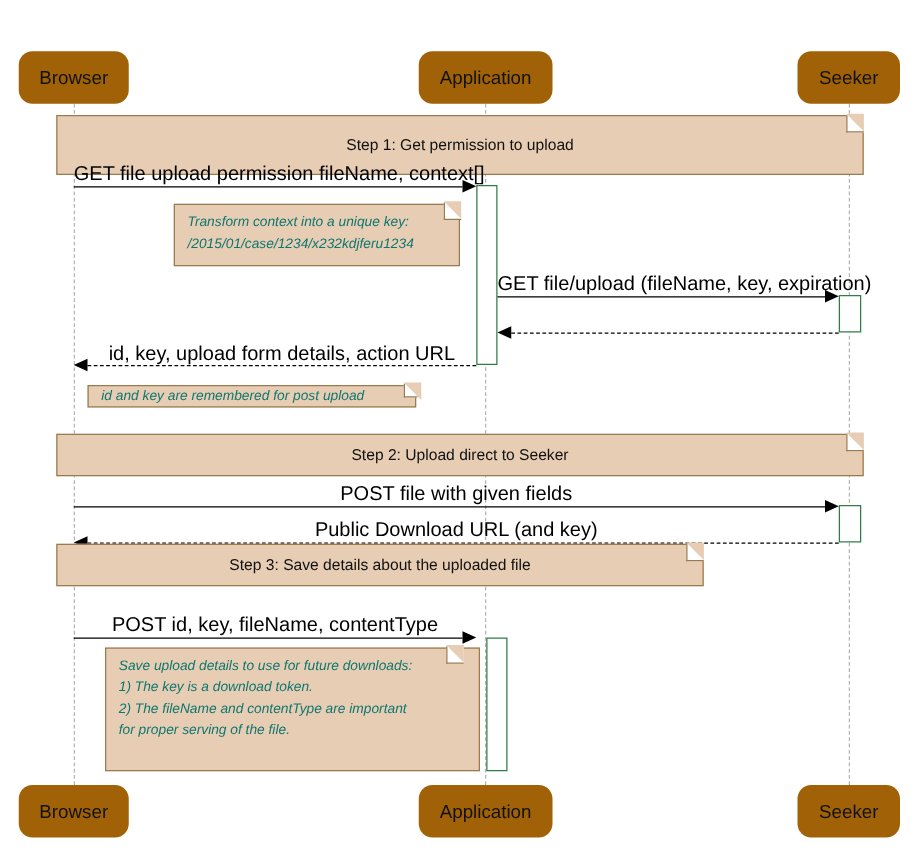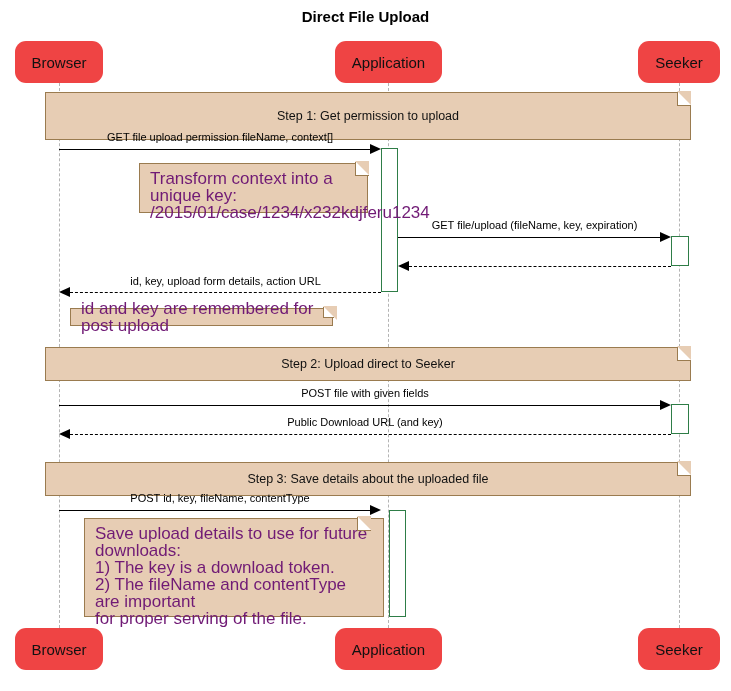--- a/index.html
+++ b/index.html
@@ -30,21 +30,21 @@
   }
   
   .lifeline {
     position: absolute;
     width: 0;
     border-left: 1px dashed #b4b4b4;
   }
   
   .actor {
     position: absolute;
-    background: #ef4444;
+    background: #a16207;
     border-radius: 11px;
     display: flex;
     align-items: center;
     justify-content: center;
     font-size: 15px;
     color: #111111;
     height: 42px;
   }
   
   .banner {
@@ -80,25 +80,26 @@
     height: 0;
     border-left: 14px solid transparent;
     border-top: 14px solid #e7cdb4;
   }
   
   .note {
     position: absolute;
     background: #e7cdb4;
     border: 1px solid #9a7b4f;
     box-sizing: border-box;
-    font-size: 17px;
-    color: #701a75;
+    font-size: 11px;
+    color: #0f766e;
     line-height: 17px;
     padding: 6px 10px;
     white-space: pre-line;
+    font-style: italic;
   }
   
   .activation {
     position: absolute;
     background: #ffffff;
     border: 1px solid #2e7d47;
     box-sizing: border-box;
   }
   
   .msg-line {
@@ -117,32 +118,31 @@
     border-bottom: 5px solid transparent;
   }
   .arrow-head.right {
     border-left: 11px solid #000000;
   }
   .arrow-head.left {
     border-right: 11px solid #000000;
   }
   .msg-label {
     position: absolute;
-    font-size: 11px;
+    font-size: 16px;
     color: #000000;
     text-align: center;
     white-space: nowrap;
   }
 </style>
 </head>
 <body>
 
 <div id="diagram-root">
 
-  <div class="title">Direct File Upload</div>
 
   <div class="lifeline" style="left:59px; top:83px; height:545px;"></div>
   <div class="lifeline" style="left:388px; top:83px; height:545px;"></div>
   <div class="lifeline" style="left:679px; top:83px; height:545px;"></div>
 
   <div class="actor" style="left:15px; top:41px; width:88px;">
     <span>Browser</span>
   </div>
   <div class="actor" style="left:335px; top:41px; width:107px;">
     <span>Application</span>
@@ -194,21 +194,21 @@
   <div class="activation" style="left:671px; top:404px; width:18px; height:30px;"></div>
 
   <div class="msg-label" style="left:59px; top:387px; width:612px;">POST file with given fields</div>
   <div class="msg-line" style="left:59px; top:405px; width:602px;"></div>
   <div class="arrow-head right" style="left:660px; top:400px;"></div>
 
   <div class="msg-label" style="left:59px; top:416px; width:612px;">Public Download URL (and key)</div>
   <div class="msg-line dashed" style="left:70px; top:434px; width:601px;"></div>
   <div class="arrow-head left" style="left:59px; top:429px;"></div>
 
-  <div class="banner" style="left:45px; top:462px; width:646px; height:34px;">
+  <div class="banner" style="left:45px; top:435px; width:518px; height:34px;">
     <span>Step 3: Save details about the uploaded file</span>
     <span class="fold"></span>
   </div>
 
   <div class="activation" style="left:389px; top:510px; width:17px; height:107px;"></div>
 
   <div class="msg-label" style="left:59px; top:492px; width:322px;">POST id, key, fileName, contentType</div>
   <div class="msg-line" style="left:59px; top:510px; width:311px;"></div>
   <div class="arrow-head right" style="left:370px; top:505px;"></div>
 

